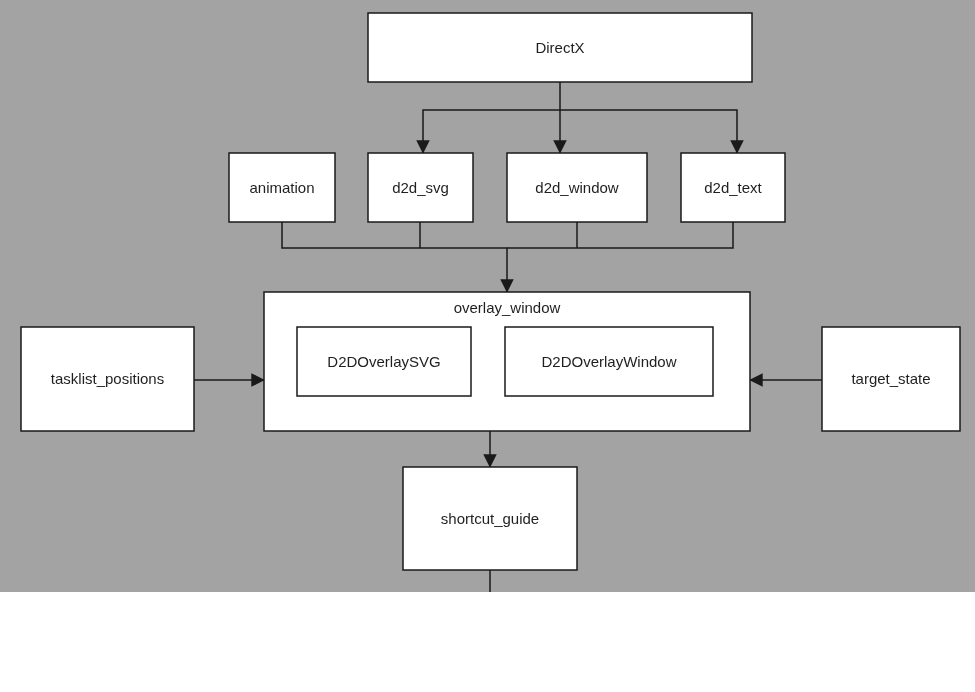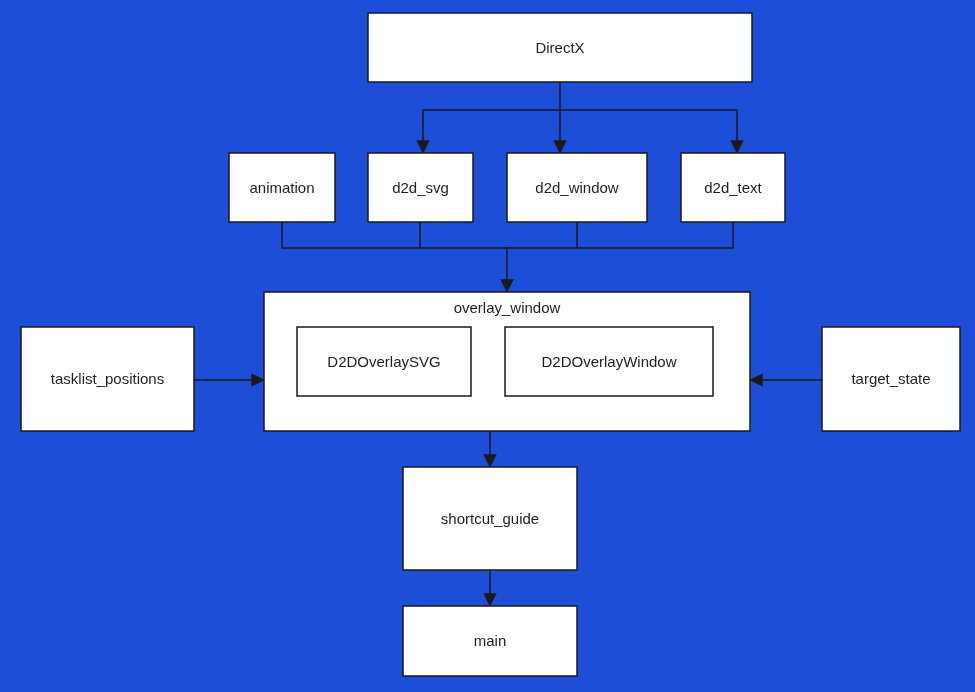--- a/index.html
+++ b/index.html
@@ -3,22 +3,22 @@
 <meta charset="utf-8">
 <style>
   html, body {
     margin: 0;
     padding: 0;
     background: #ffffff;
   }
   .canvas {
     position: relative;
     width: 975px;
-    height: 692px;
-    background: #1d4ed8;
+    height: 592px;
+    background: #a3a3a3;
     overflow: hidden;
   }
   svg.diagram {
     display: block;
     width: 975px;
     height: 692px;
   }
   .node-rect {
     fill: #ffffff;
     stroke: #1a1a1a;

